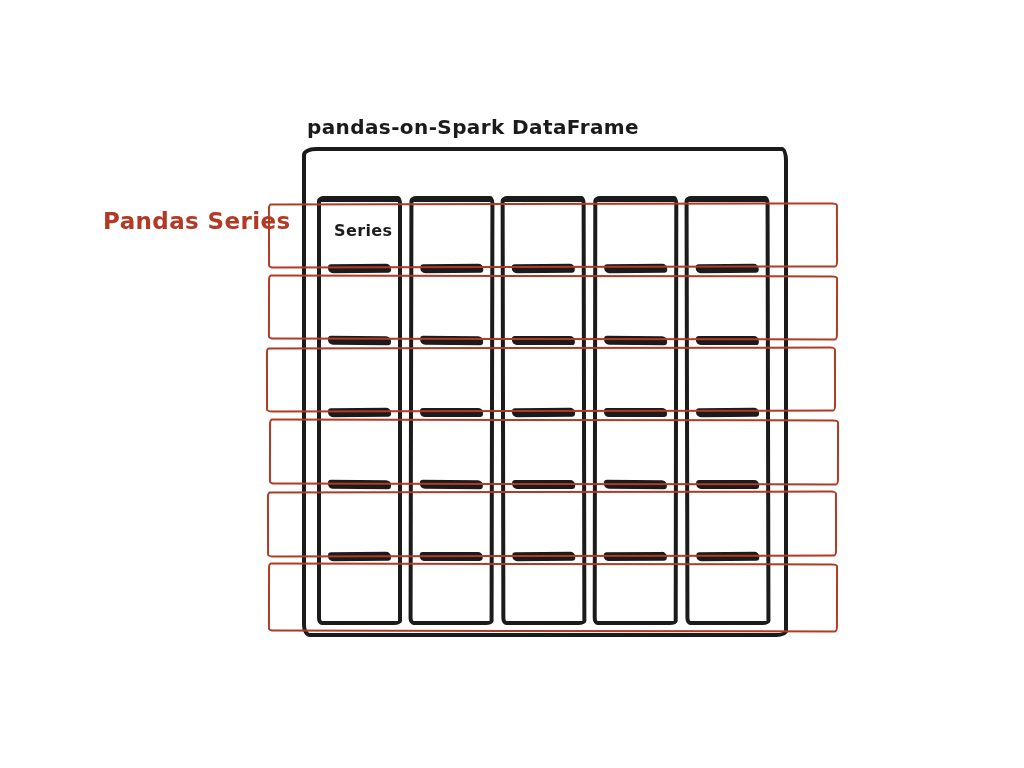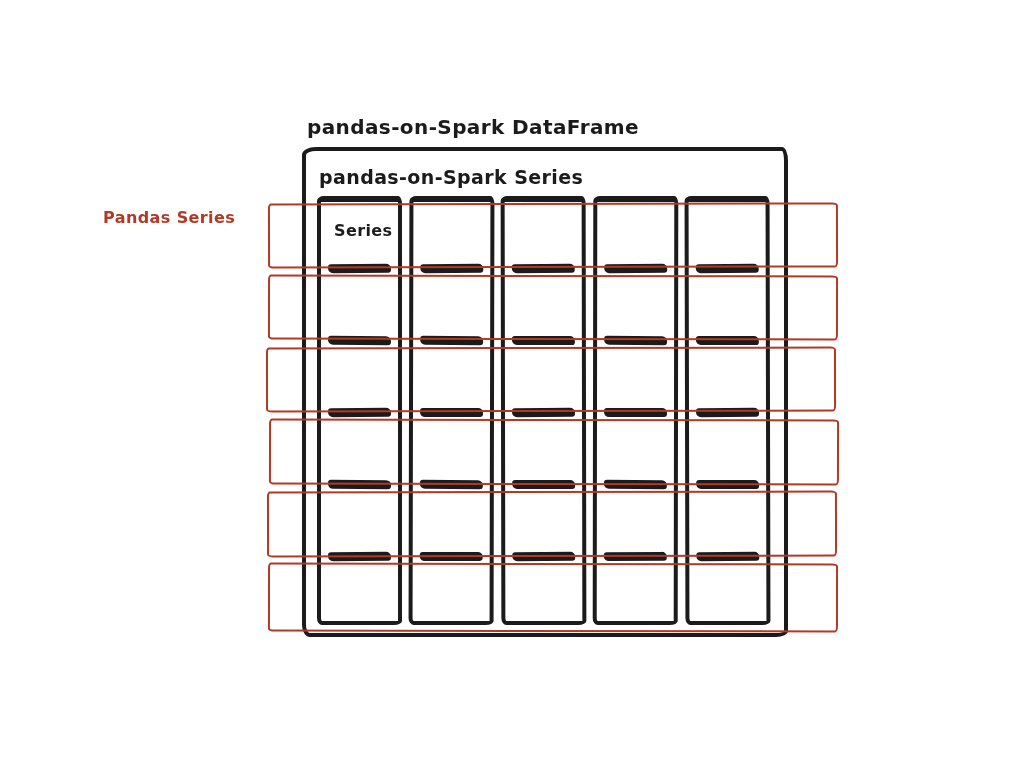--- a/index.html
+++ b/index.html
@@ -24,21 +24,21 @@
     font-size: 20px;
   }
   .series-label {
     position: absolute;
     left: 319px; top: 166px;
     font-size: 19px;
   }
   .pandas-series-label {
     position: absolute;
     left: 103px; top: 208px;
-    font-size: 16px;
+    font-size: 23px;
     color: var(--red, #b23a25);
   }
   .value-label {
     position: absolute;
     left: 334px; top: 221px;
     font-size: 16px;
     font-weight: 600;
   }
   
   .df-rect {
@@ -100,21 +100,20 @@
 <body>
 
 <div class="canvas" style="--ink: #1b1b1b; --red: #b23a25; background: rgb(255, 255, 255);">
 
   <div class="hand df-title">pandas-on-Spark DataFrame</div>
 
   <div class="hand pandas-series-label">Pandas Series</div>
 
   <div class="df-rect"></div>
 
-  <div class="hand series-label">pandas-on-Spark Series</div>
 
   <div class="col col-1">
     <span class="dash dash-1"></span>
     <span class="dash dash-2"></span>
     <span class="dash dash-3"></span>
     <span class="dash dash-4"></span>
     <span class="dash dash-5"></span>
   </div>
   <div class="col col-2">
     <span class="dash dash-1"></span>

